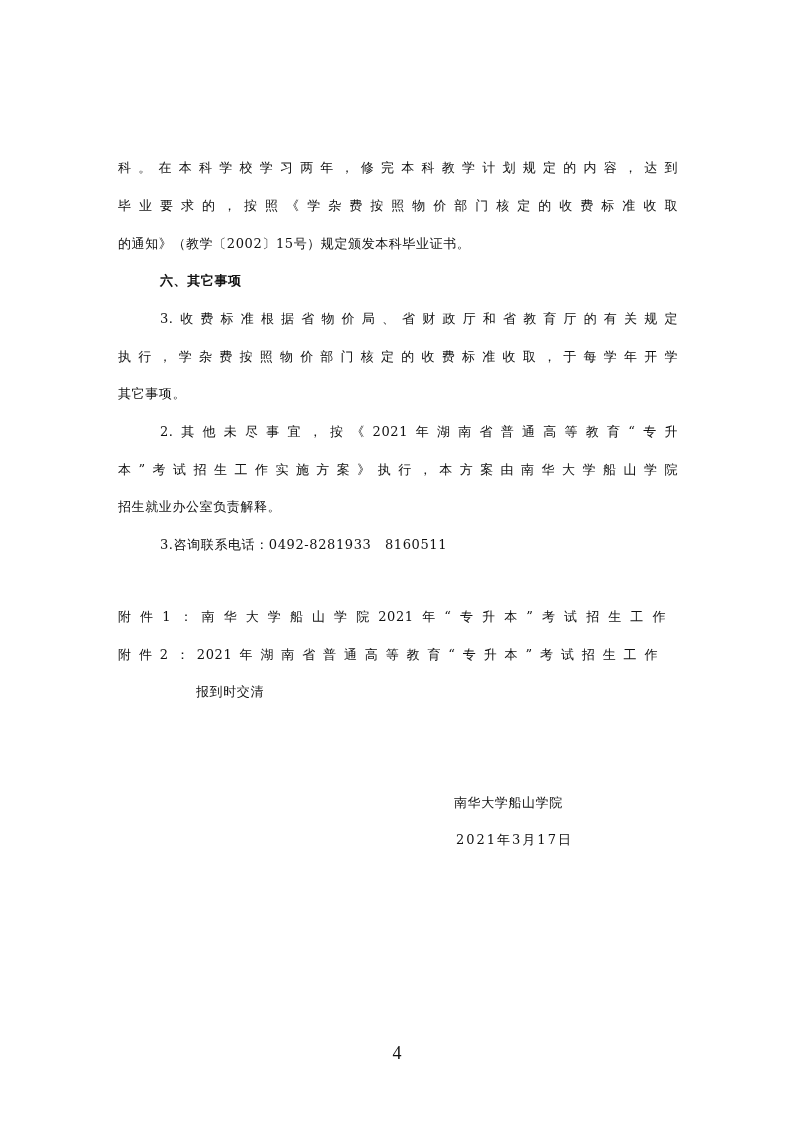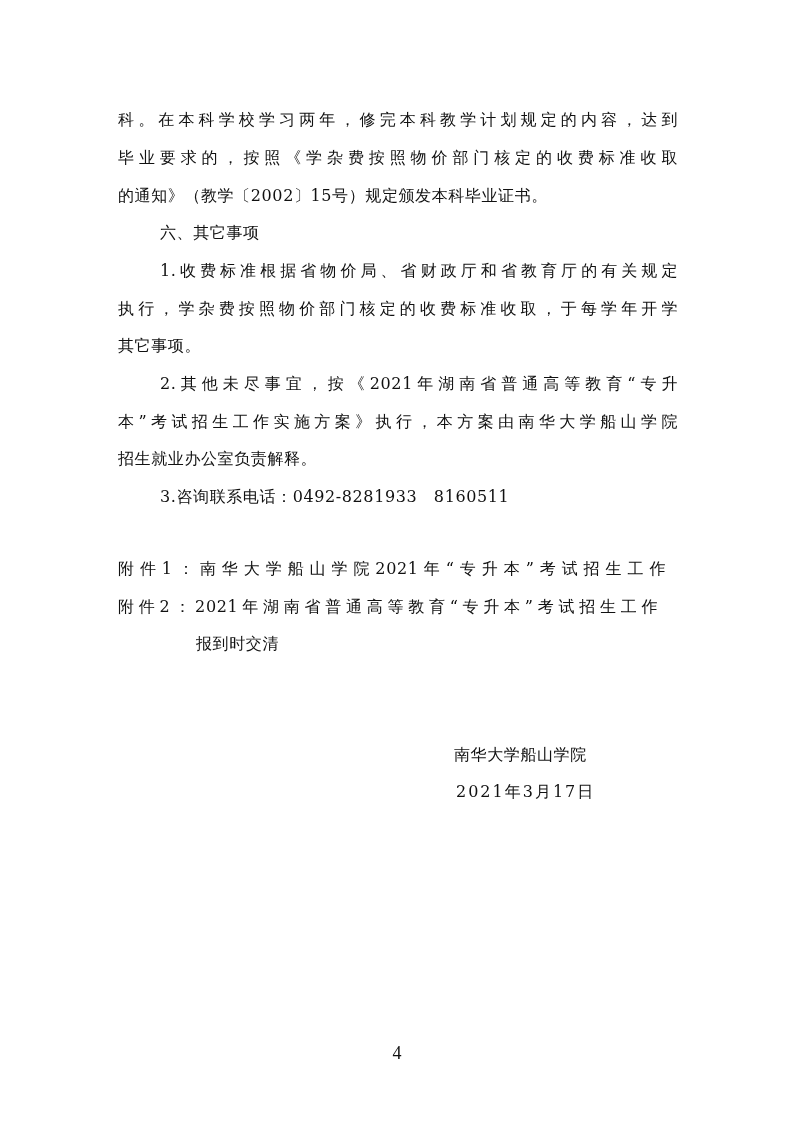--- a/index.html
+++ b/index.html
@@ -1,35 +1,35 @@
 <!DOCTYPE html>
 <html><head>
   <meta charset="utf-8">
   <style>
     html, body { margin: 0; padding: 0; background: #ffffff; }
     body { width: 794px; height: 1123px; position: relative; overflow: hidden;
            font-family: "DejaVu Serif", "Liberation Serif", serif; color: #111; }
-    .line { position: absolute; left: 118px; width: 560px; font-size: 16px; line-height: 24px;
-            white-space: nowrap; letter-spacing: 0.6px; text-align: justify; text-align-last: justify; }
+    .line { position: absolute; left: 118px; width: 560px; font-size: 13px; line-height: 24px;
+            white-space: nowrap; letter-spacing: 0.6px; text-align: justify; text-align-last: justify; margin-top: 48px; }
     .noj { text-align: center; text-align-last: left; }
-    .bold { font-family: "DejaVu Sans", "Liberation Sans", sans-serif; font-weight: normal; }
+    .bold { font-family: "DejaVu Sans", "Liberation Sans", sans-serif; font-weight: bold; }
     .page-num { position: absolute; left: 0; width: 794px; top: 1043px; text-align: center;
                 font-size: 18px; font-family: "Liberation Serif", serif; }
   </style>
 </head>
 <body>
 
 <div>
   <div class="line" style="top:108px">科。在本科学校学习两年，修完本科教学计划规定的内容，达到</div>
   <div class="line" style="top:146px">毕业要求的，按照《学杂费按照物价部门核定的收费标准收取</div>
   <div class="line noj" style="top:184px">的通知》（教学〔2002〕15号）规定颁发本科毕业证书。</div>
 
   <div class="line noj bold" style="top:221px; left:160px; width:auto;">六、其它事项</div>
 
-  <div class="line" style="top:259px; left:160px; width:518px;">1.收费标准根据省物价局、省财政厅和省教育厅的有关规定</div>
+  <div class="line" style="top:259px; left:160px; width:518px;">3.收费标准根据省物价局、省财政厅和省教育厅的有关规定</div>
   <div class="line" style="top:297px">执行，学杂费按照物价部门核定的收费标准收取，于每学年开学</div>
   <div class="line noj" style="top:334px">其它事项。</div>
 
   <div class="line" style="top:372px; left:160px; width:518px;">2.其他未尽事宜，按《2021年湖南省普通高等教育“专升</div>
   <div class="line" style="top:410px">本”考试招生工作实施方案》执行，本方案由南华大学船山学院</div>
   <div class="line noj" style="top:447px">招生就业办公室负责解释。</div>
 
   <div class="line noj" style="top:485px; left:160px; width:auto;">3.咨询联系电话：0492-8281933　8160511</div>
 
   <div class="line" style="top:557px; width:548px;">附件1：南华大学船山学院2021年“专升本”考试招生工作</div>

